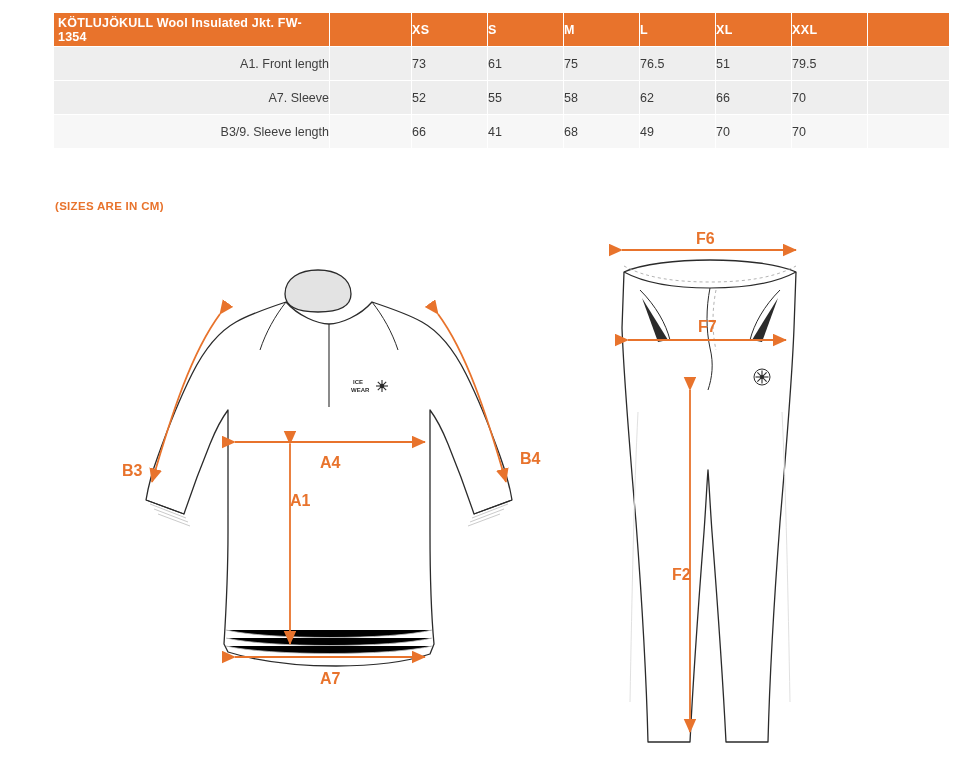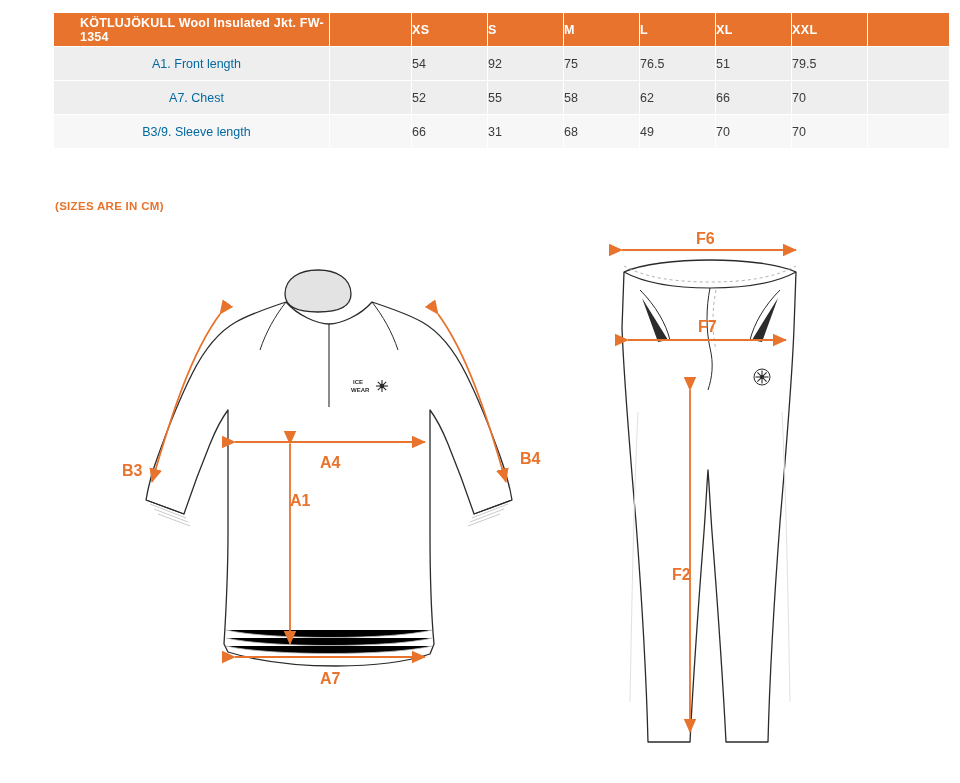--- a/index.html
+++ b/index.html
@@ -41,30 +41,30 @@
   }
   .size-table thead th {
     background: #e8732c;
     color: #ffffff;
     font-weight: bold;
     font-size: 12.5px;
     letter-spacing: .4px;
   }
   .size-table thead th.title-cell {
     text-align: left;
-    padding-left: 26px;
+    padding-left: 4px;
     letter-spacing: .2px;
   }
   .size-table tbody tr.odd td { background: #eeeeee; }
   .size-table tbody tr.even td { background: #f7f7f7; }
   .size-table tbody td.label-cell {
-    text-align: center;
+    text-align: right;
     padding-left: 10px;
     font-size: 12.5px;
-    color: #0369a1;
+    color: #404040;
   }
   .size-table tbody td.val { font-size: 12.5px; color: #3a3a3a; }
 
   .col-label { width: 276px; }
   .col-blank { width: 82px; }
   .col-size  { width: 76px; }
   .col-tail  { width: 82px; }
 
   .units-note {
     position: absolute;
@@ -128,44 +128,44 @@
         <th>L</th>
         <th>XL</th>
         <th>XXL</th>
         <th></th>
       </tr>
     </thead>
     <tbody>
       <tr class="odd">
         <td class="label-cell">A1. Front length</td>
         <td></td>
-        <td class="val">54</td>
-        <td class="val">92</td>
+        <td class="val">73</td>
+        <td class="val">61</td>
         <td class="val">75</td>
         <td class="val">76.5</td>
         <td class="val">51</td>
         <td class="val">79.5</td>
         <td></td>
       </tr>
       <tr class="odd">
-        <td class="label-cell">A7. Chest</td>
+        <td class="label-cell">A7. Sleeve</td>
         <td></td>
         <td class="val">52</td>
         <td class="val">55</td>
         <td class="val">58</td>
         <td class="val">62</td>
         <td class="val">66</td>
         <td class="val">70</td>
         <td></td>
       </tr>
       <tr class="even">
         <td class="label-cell">B3/9. Sleeve length</td>
         <td></td>
         <td class="val">66</td>
-        <td class="val">31</td>
+        <td class="val">41</td>
         <td class="val">68</td>
         <td class="val">49</td>
         <td class="val">70</td>
         <td class="val">70</td>
         <td></td>
       </tr>
     </tbody>
   </table>
 
   <div class="units-note">(SIZES ARE IN CM)</div>

